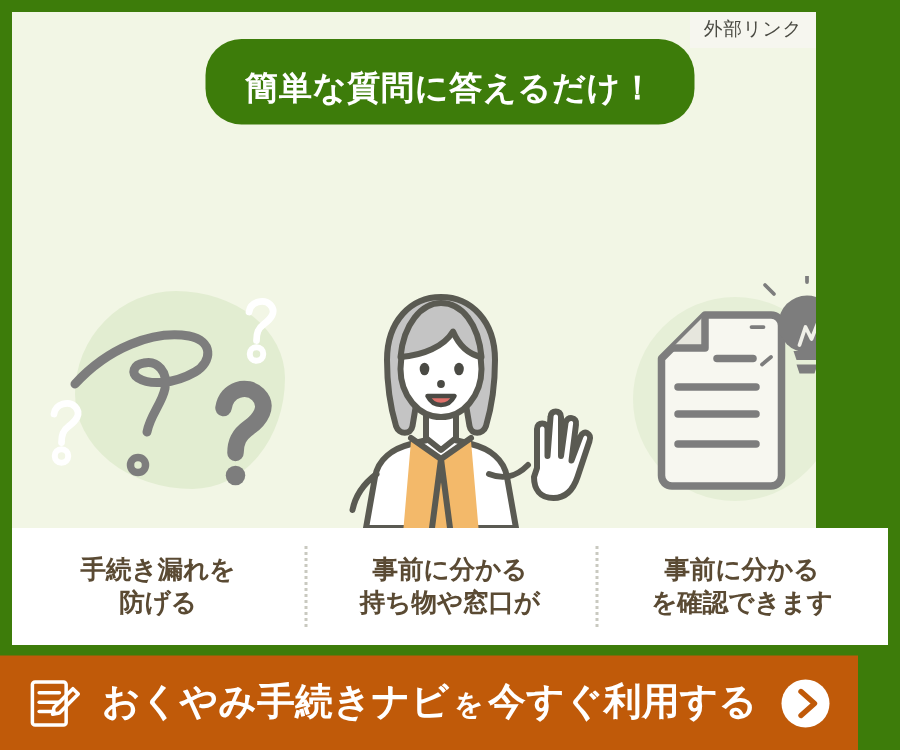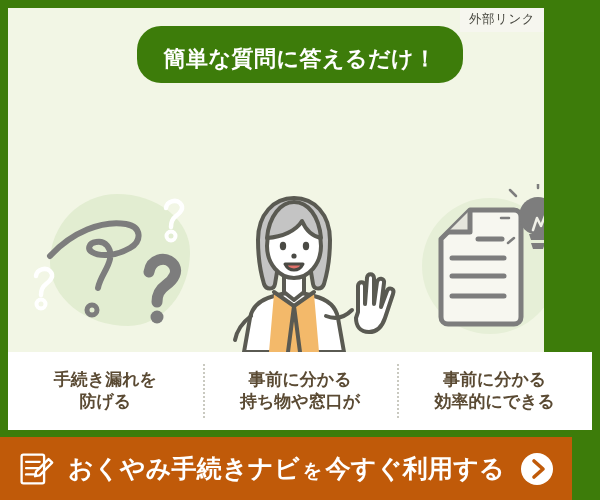--- a/index.html
+++ b/index.html
@@ -325,21 +325,21 @@
     </div>
     <div class="benefit">
       <div>
         <span>事前に分かる</span>
         <span>持ち物や窓口が</span>
       </div>
     </div>
     <div class="benefit">
       <div>
         <span>事前に分かる</span>
-        <span>効率的にできる</span>
+        <span>を確認できます</span>
       </div>
     </div>
   </div>
 
   <div class="cta">
     <svg class="cta-icon" viewBox="0 0 40 40" xmlns="http://www.w3.org/2000/svg">
       <rect x="4" y="4" width="25" height="32" rx="2" fill="none" stroke="#ffffff" stroke-width="2.6"></rect>
       <line x1="9" y1="12" x2="24" y2="12" stroke="#ffffff" stroke-width="2.6" stroke-linecap="round"></line>
       <line x1="9" y1="19" x2="24" y2="19" stroke="#ffffff" stroke-width="2.6" stroke-linecap="round"></line>
       <line x1="9" y1="26" x2="20" y2="26" stroke="#ffffff" stroke-width="2.6" stroke-linecap="round"></line>

